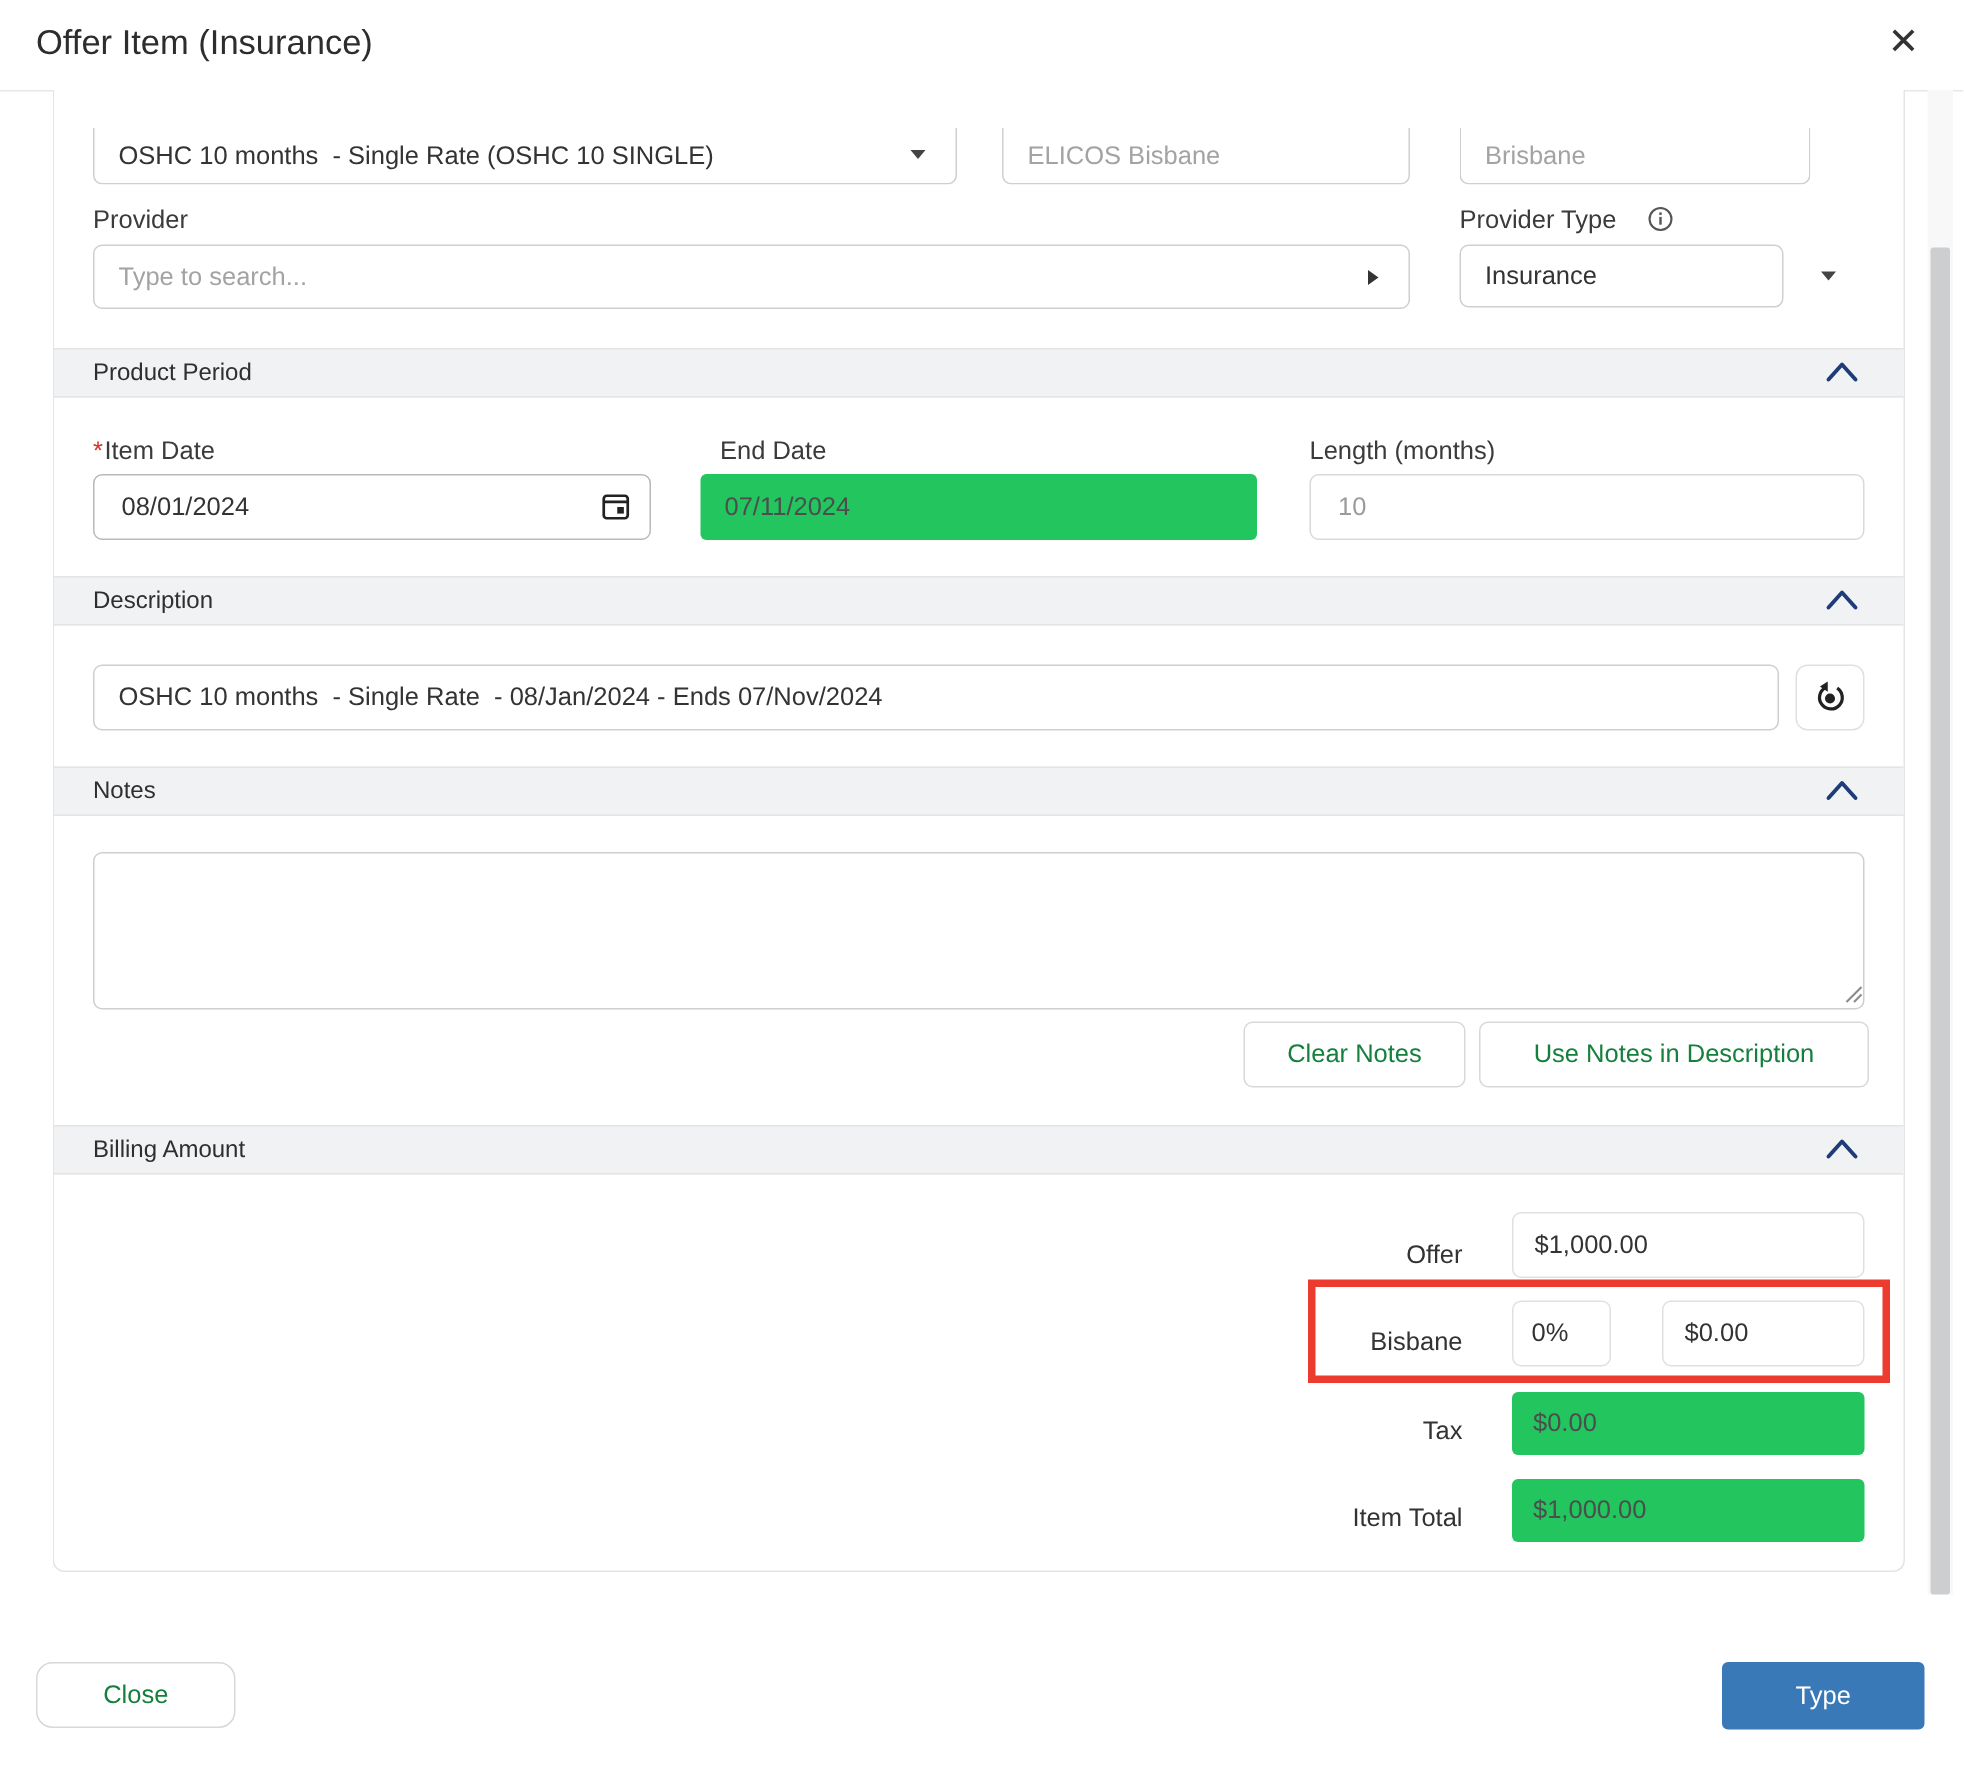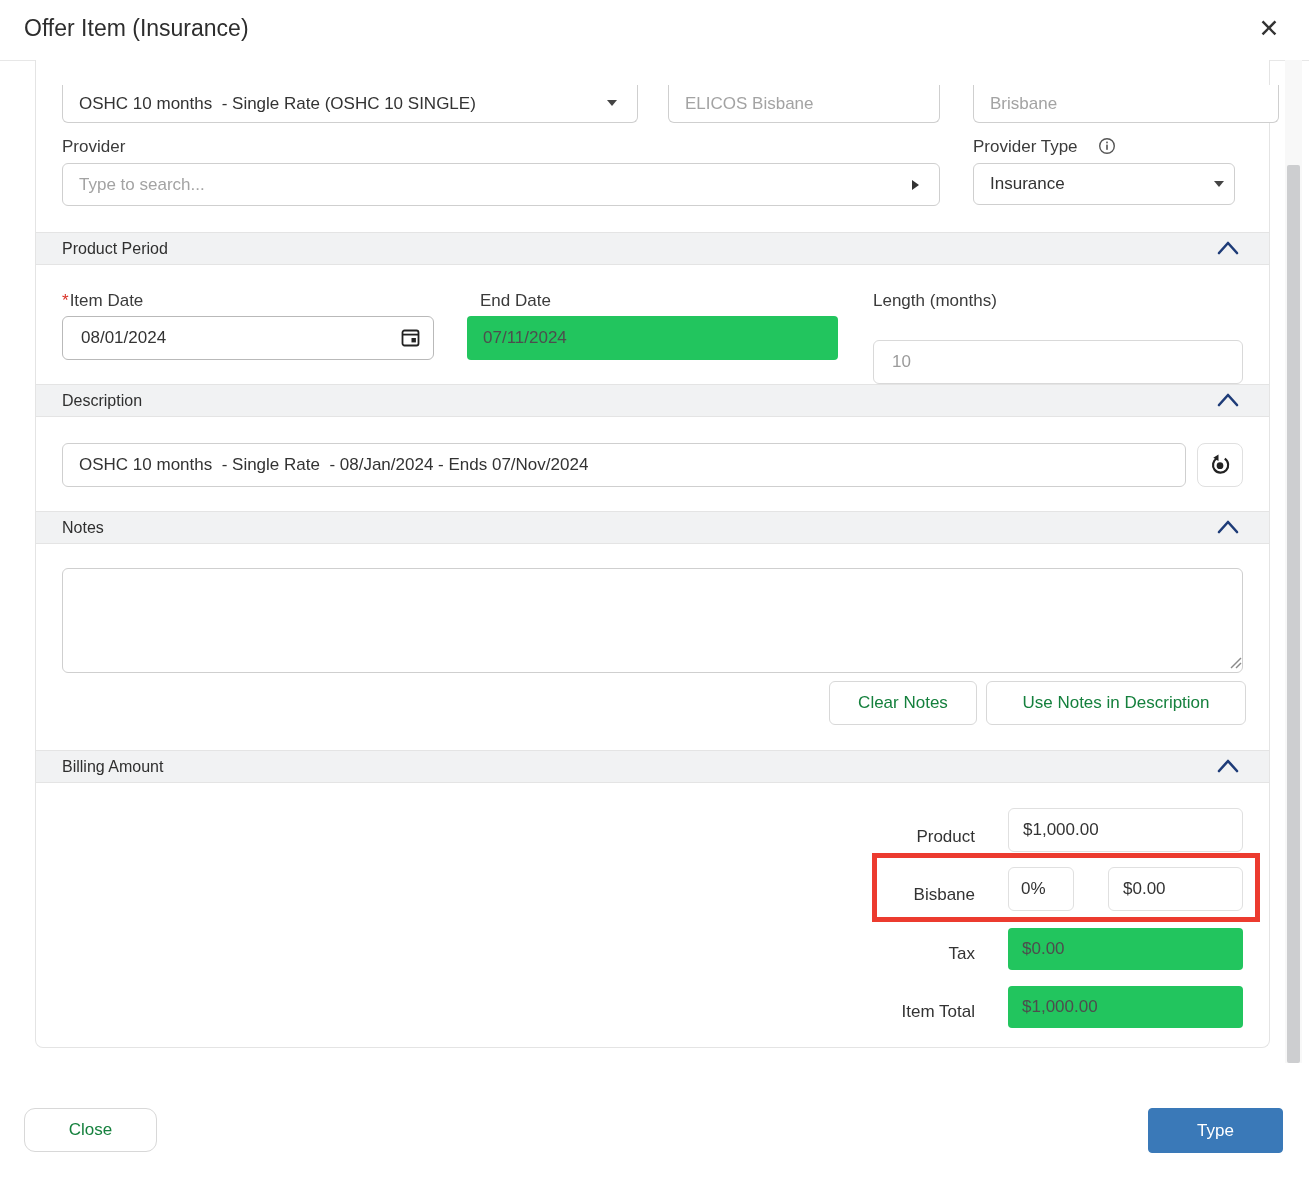--- a/index.html
+++ b/index.html
@@ -72,36 +72,36 @@
     <div class="modal-title">Offer Item (Insurance)</div>
     <button class="close-btn">✕</button>
   </div>
 
   <div class="panel"></div>
 
   <input class="fld noborder-top" style="left: 62px; top: 85px; width: 576px; height: 38px;" readonly="" value="OSHC 10 months  - Single Rate (OSHC 10 SINGLE)">
   <span class="caret-down" style="left:607px; top:100px;"></span>
 
   <input class="fld noborder-top" style="left: 668px; top: 85px; width: 272px; height: 38px;" placeholder="ELICOS Bisbane">
-  <input class="fld noborder-top" style="left: 973px; top: 85px; width: 306px; height: 38px;" placeholder="Brisbane">
+  <input class="fld noborder-top" style="left: 973px; top: 85px; width: 234px; height: 38px;" placeholder="Brisbane">
 
   <div class="label" style="left:62px; top:137px;">Provider</div>
   <div class="label" style="left:973px; top:137px;">Provider Type</div>
   <span style="position:absolute; left:1098px; top:137px;">
     <svg width="18" height="18" viewBox="0 0 18 18">
         <circle cx="9" cy="9" r="7.3" fill="none" stroke="#555" stroke-width="1.4"></circle>
         <rect x="8.2" y="7.6" width="1.6" height="5.2" fill="#555"></rect>
         <rect x="8.2" y="4.6" width="1.6" height="1.7" fill="#555"></rect>
       </svg>
   </span>
 
   <input class="fld" style="left: 62px; top: 163px; width: 878px; height: 43px;" placeholder="Type to search...">
   <span class="caret-right" style="left:912px; top:180px;"></span>
 
-  <input class="fld" style="left: 973px; top: 163px; width: 262px; height: 42px;" readonly="" value="Insurance">
+  <input class="fld" style="left: 973px; top: 163px; width: 216px; height: 42px;" readonly="" value="Insurance">
   <span class="caret-down" style="left:1214px; top:181px;"></span>
 
   <div class="section-bar" style="top:232px;">
     <span class="section-title">Product Period</span>
     <button class="collapse">
       <svg width="24" height="16" viewBox="0 0 24 16">
           <polyline points="3,13 12,3 21,13" fill="none" stroke="#1e3c78" stroke-width="2.6" stroke-linecap="round" stroke-linejoin="round"></polyline>
         </svg>
     </button>
   </div>
@@ -115,21 +115,21 @@
   <input class="fld" style="left: 62px; top: 316px; width: 372px; height: 44px; border-color: rgb(185, 185, 185); padding-left: 18px;" value="08/01/2024">
   <span style="position:absolute; left:400px; top:327px;">
     <svg width="21" height="21" viewBox="0 0 21 21">
         <rect x="2.5" y="3.5" width="16" height="15" rx="2" fill="none" stroke="#222" stroke-width="1.8"></rect>
         <line x1="2.5" y1="7.6" x2="18.5" y2="7.6" stroke="#222" stroke-width="1.8"></line>
         <rect x="11.5" y="11" width="4.4" height="4.4" fill="#222"></rect>
       </svg>
   </span>
 
   <input class="fld disabled" style="left: 467px; top: 316px; width: 371px; height: 44px;" readonly="" value="07/11/2024">
-  <input class="fld dim" style="left: 873px; top: 316px; width: 370px; height: 44px; padding-left: 18px; margin-top: 24px;" readonly="" value="10">
+  <input class="fld dim" style="left: 873px; top: 316px; width: 370px; height: 44px; padding-left: 18px;" readonly="" value="10">
 
   <div class="section-bar" style="top:384px;">
     <span class="section-title">Description</span>
     <button class="collapse">
       <svg width="24" height="16" viewBox="0 0 24 16">
           <polyline points="3,13 12,3 21,13" fill="none" stroke="#1e3c78" stroke-width="2.6" stroke-linecap="round" stroke-linejoin="round"></polyline>
         </svg>
     </button>
   </div>
 
@@ -164,21 +164,21 @@
 
   <div class="section-bar" style="top:750px;">
     <span class="section-title">Billing Amount</span>
     <button class="collapse">
       <svg width="24" height="16" viewBox="0 0 24 16">
           <polyline points="3,13 12,3 21,13" fill="none" stroke="#1e3c78" stroke-width="2.6" stroke-linecap="round" stroke-linejoin="round"></polyline>
         </svg>
     </button>
   </div>
 
-  <div class="b-label" style="left:855px; top:827px;">Product</div>
+  <div class="b-label" style="left:855px; top:827px;">Offer</div>
   <input class="fld" style="left: 1008px; top: 808px; width: 235px; height: 44px; border-color: rgb(224, 224, 224); padding-left: 14px;" value="$1,000.00">
 
   <div class="b-label" style="left:855px; top:885px;">Bisbane</div>
   <input class="fld" style="left: 1008px; top: 867px; width: 66px; height: 44px; border-color: rgb(224, 224, 224); padding-left: 12px;" value="0%">
   <input class="fld" style="left: 1108px; top: 867px; width: 135px; height: 44px; border-color: rgb(224, 224, 224); padding-left: 14px;" value="$0.00">
   <div class="red-box"></div>
 
   <div class="b-label" style="left:855px; top:944px;">Tax</div>
   <input class="fld disabled" style="left: 1008px; top: 928px; width: 235px; height: 42px; padding-left: 14px;" readonly="" value="$0.00">
 

